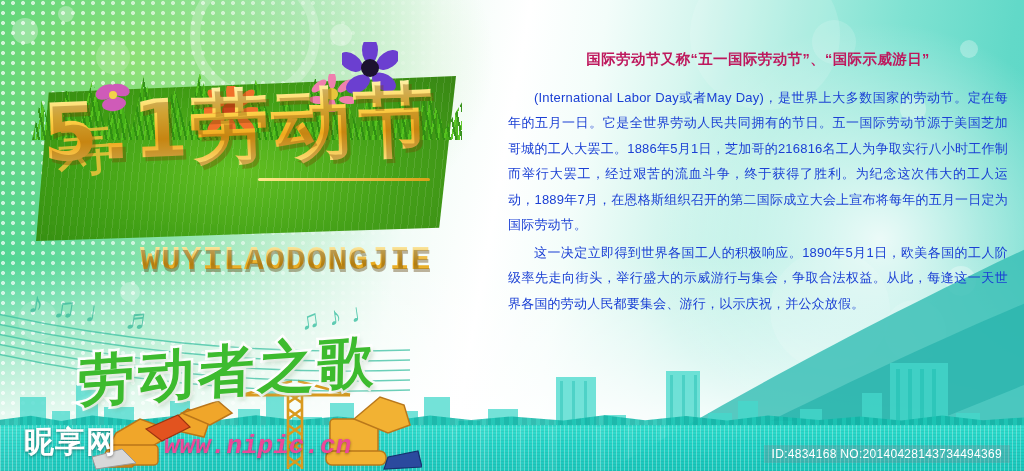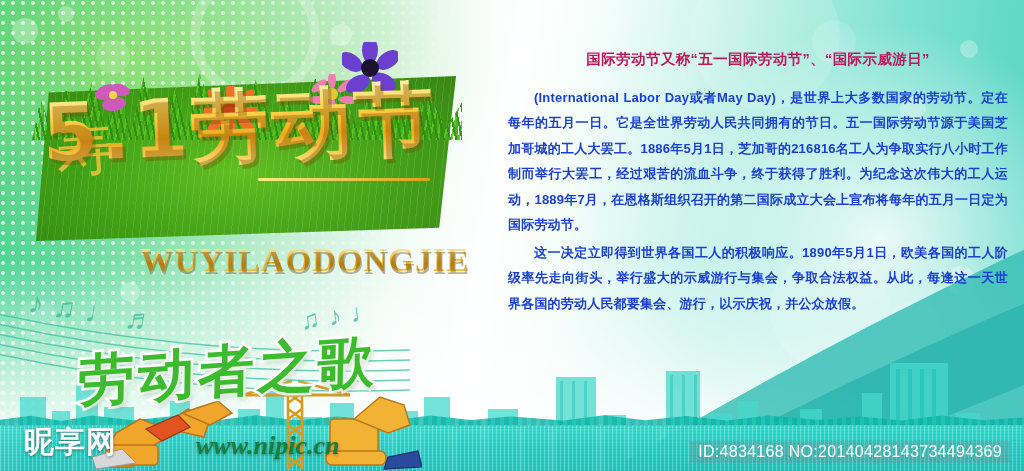--- a/index.html
+++ b/index.html
@@ -104,21 +104,21 @@
   .en-china{
     position:absolute;left:132px;top:196px;
     font-family:"DejaVu Serif","Liberation Serif",serif;
     font-size:21px;font-weight:bold;letter-spacing:2px;
     background:linear-gradient(180deg,#fff3b4,#e8a81a);
     -webkit-background-clip:text;background-clip:text;-webkit-text-fill-color:transparent;
     text-shadow:1px 2px 0 rgba(90,55,0,.35);
   }
   .en-pinyin{
     position:absolute;left:132px;top:214px;
-    font-family:Liberation Serif, serif;
+    font-family:Liberation Mono, monospace;
     font-size:33px;font-weight:bold;letter-spacing:1px;
     background:linear-gradient(180deg,#fff6c2,#e8a81a 60%,#f7d56a);
     -webkit-background-clip:text;background-clip:text;-webkit-text-fill-color:transparent;
     text-shadow:1px 3px 0 rgba(90,55,0,.38);
   }
 
   
   .staff{position:absolute;left:-20px;top:292px;width:430px;height:115px;}
   .notes{position:absolute;left:28px;top:296px;color:#39b89a;font-size:30px;letter-spacing:10px;opacity:.75;transform:rotate(9deg);}
   .notes2{position:absolute;left:300px;top:300px;color:#3cc0a2;font-size:26px;letter-spacing:9px;opacity:.8;transform:rotate(-8deg);}
@@ -157,42 +157,42 @@
   }
   .machinery{position:absolute;left:92px;bottom:0;width:330px;height:92px;}
 
   
   .article{position:absolute;left:508px;top:50px;width:500px;}
   .article h1{
     margin:0 0 16px 0;font-size:14.5px;font-weight:bold;line-height:1.3;
     color:#be185d;text-align:center;letter-spacing:.4px;
   }
   .article p{
-    margin:0 0 2px 0;font-size:13px;font-weight:bold;line-height:25.5px;
+    margin:0 0 2px 0;font-size:13px;font-weight:normal;line-height:25.5px;
     color:#1a3fd4;text-align:justify;text-justify:inter-ideograph;
     letter-spacing:.2px;
   }
   .article p.indent{text-indent:2em;}
 
   
   .wm-brand{
     position:absolute;left:24px;bottom:8px;
     font-family:"DejaVu Sans","Liberation Sans",sans-serif;
     font-size:30px;font-weight:bold;letter-spacing:1px;
     color:#ffffff;text-shadow:0 1px 3px rgba(0,0,0,.45);text-align:center;
   }
   .wm-url{
     position:absolute;left:164px;bottom:10px;
-    font-family:Liberation Serif, serif;
+    font-family:Liberation Mono, monospace;
     font-size:26px;font-style:italic;font-weight:bold;
-    color:#15803d;text-shadow:0 1px 3px rgba(0,0,0,.40);margin-left:32px;
+    color:#ec4899;text-shadow:0 1px 3px rgba(0,0,0,.40);
   }
   .wm-id{
     position:absolute;right:14px;bottom:8px;
-    font-size:16px;color:#ffffff;letter-spacing:.3px;
+    font-size:12px;color:#ffffff;letter-spacing:.3px;
     background:rgba(120,140,150,.32);padding:2px 8px;
   }
 </style>
 </head>
 <body>
 
 <div id="poster">
 
   <div class="layer bg-base"></div>
   <div class="layer bg-glow-tl"></div>

